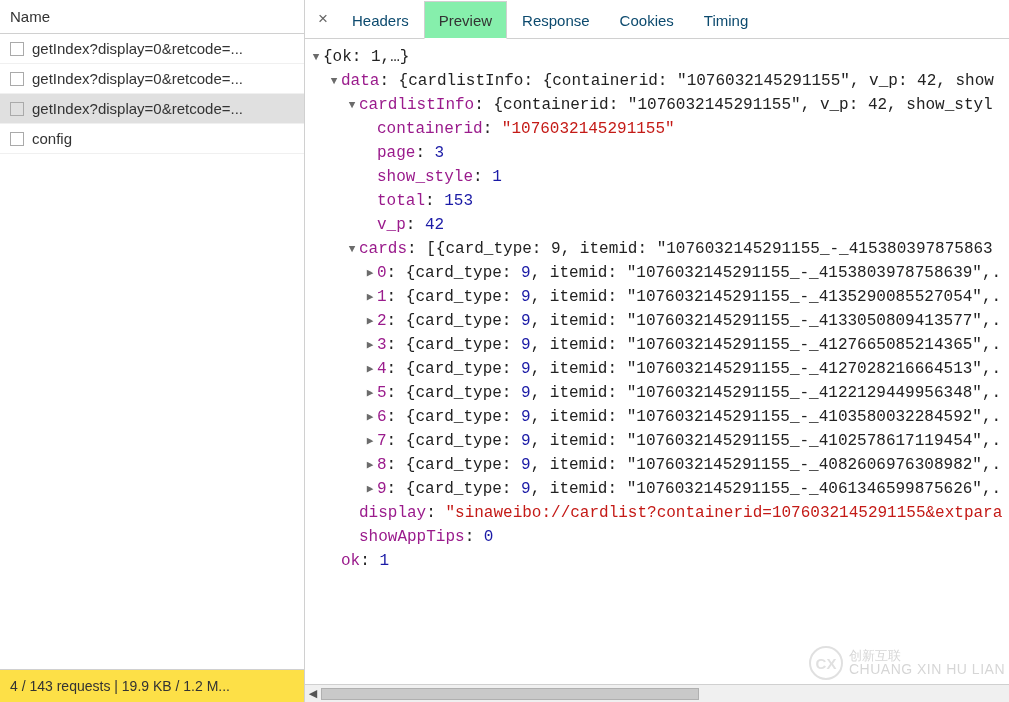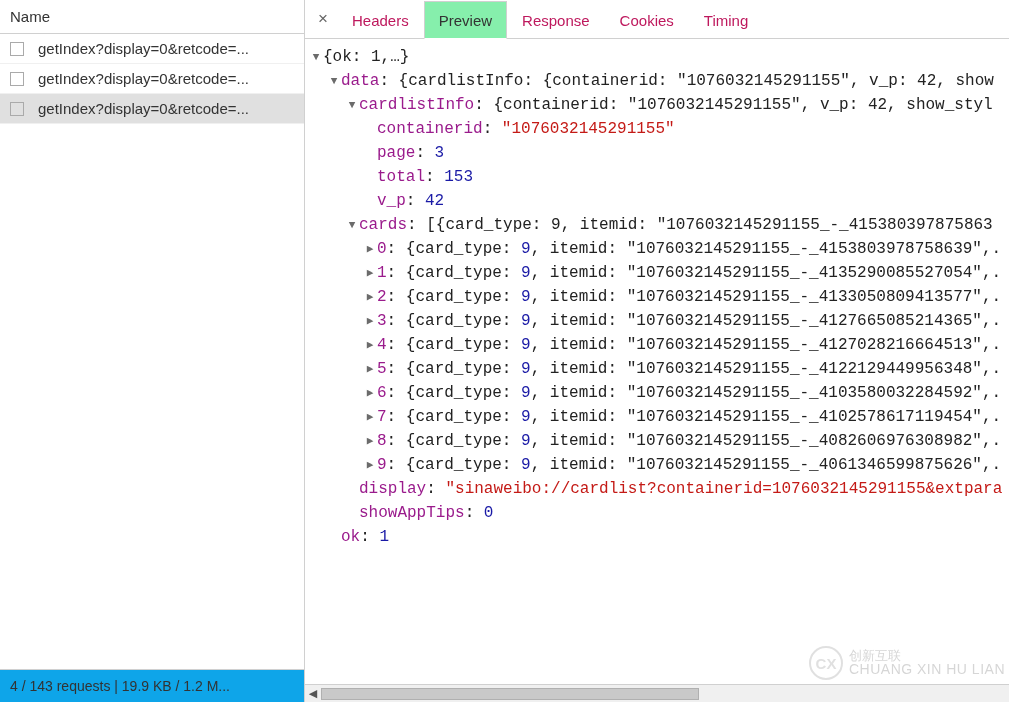--- a/index.html
+++ b/index.html
@@ -36,24 +36,24 @@
     white-space:nowrap;
     overflow:hidden;
     text-overflow:ellipsis;
     border-bottom:1px solid #f0f0f0;
     cursor:pointer;
   }
   .request-item.selected { background:#e0e0e0; }
   .req-icon {
     width:14px; height:14px; border:1px solid #aaa; flex:0 0 auto;
   }
-  .req-label { overflow:hidden; text-overflow:ellipsis;margin-left:6px; }
+  .req-label { overflow:hidden; text-overflow:ellipsis; }
   .sidebar-footer {
     border-top:1px solid #d0d0d0;
-    background:#0ea5e9;
+    background:#fde047;
     padding:8px 10px;
     font-size:14px;
     white-space:nowrap;
     overflow:hidden;
     text-overflow:ellipsis;
   }
   .main {
     flex:1;
     display:flex;
     flex-direction:column;
@@ -65,21 +65,21 @@
     border-bottom:1px solid #d0d0d0;
     padding:0 4px;
   }
   .close-btn {
     width:28px; text-align:center; font-size:17px; color:#666;
     padding:8px 0; cursor:pointer;
   }
   .tab {
     padding:10px 14px 9px;
     font-size:15px;
-    color:#be185d;
+    color:#0c4a6e;
     cursor:pointer;
     border:1px solid transparent;
     border-bottom:none;
     position:relative;
     top:1px;
   }
   .tab.active {
     border:1px solid #d0d0d0;
     border-bottom:1px solid #fff;
     background:#86efac;
@@ -149,20 +149,24 @@
         <span class="req-label">getIndex?display=0&amp;retcode=...</span>
       </div>
       <div class="request-item">
         <span class="req-icon"></span>
         <span class="req-label">getIndex?display=0&amp;retcode=...</span>
       </div>
       <div class="request-item selected">
         <span class="req-icon"></span>
         <span class="req-label">getIndex?display=0&amp;retcode=...</span>
       </div>
+      <div class="request-item">
+        <span class="req-icon"></span>
+        <span class="req-label">config</span>
+      </div>
     </div>
   <div class="sidebar-footer">4 / 143 requests  |  19.9 KB / 1.2 M...</div>
 </div>
 
 <div class="main">
   <div class="tabs">
     <div class="close-btn">×</div>
     <div id="tabs-host" style="display: flex;">
         <div class="tab">Headers</div>
         <div class="tab active">Preview</div>
@@ -187,20 +191,24 @@
       <div class="row ind3">
         <span class="tri " style="visibility: hidden;">▶</span>
         <span><span class="key">containerid</span><span class="punct">: </span><span class="str">"1076032145291155"</span></span>
       </div>
       <div class="row ind3">
         <span class="tri " style="visibility: hidden;">▶</span>
         <span><span class="key">page</span><span class="punct">: </span><span class="num">3</span></span>
       </div>
       <div class="row ind3">
         <span class="tri " style="visibility: hidden;">▶</span>
+        <span><span class="key">show_style</span><span class="punct">: </span><span class="num">1</span></span>
+      </div>
+      <div class="row ind3">
+        <span class="tri " style="visibility: hidden;">▶</span>
         <span><span class="key">total</span><span class="punct">: </span><span class="num">153</span></span>
       </div>
       <div class="row ind3">
         <span class="tri " style="visibility: hidden;">▶</span>
         <span><span class="key">v_p</span><span class="punct">: </span><span class="num">42</span></span>
       </div>
       <div class="row ind2">
         <span class="tri down"></span>
         <span><span class="key">cards</span><span class="punct">: </span><span class="punct">[{card_type: 9, itemid: "1076032145291155_-_415380397875863</span></span>
       </div>

